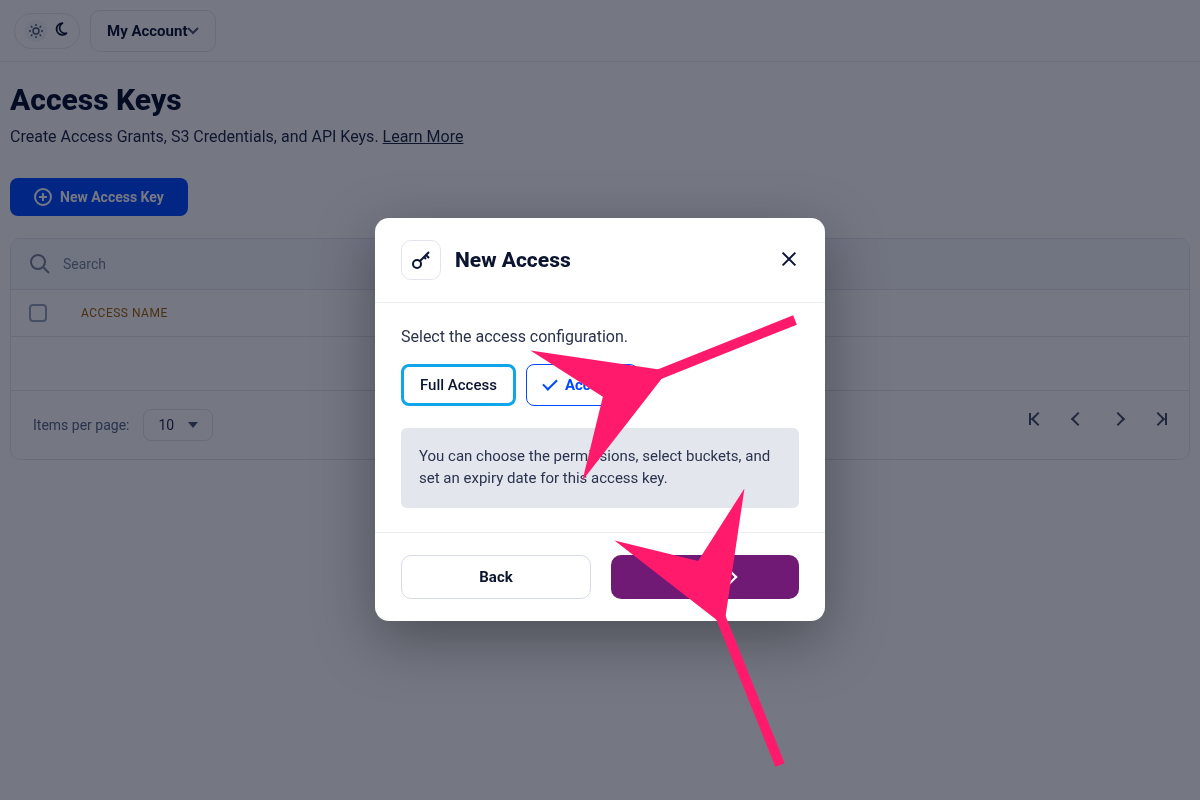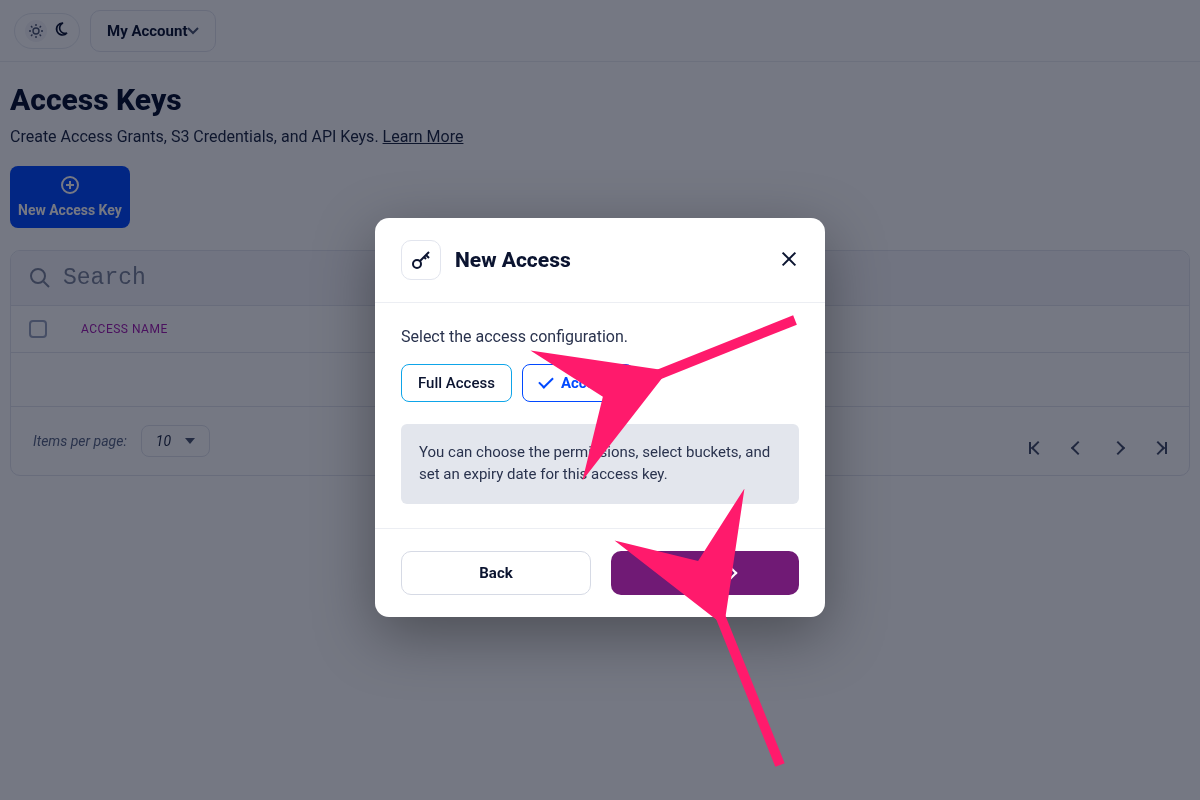--- a/index.html
+++ b/index.html
@@ -14,35 +14,35 @@
   .topnav-right { display:flex; align-items:center; gap:10px; }
   .theme-pill { display:flex; align-items:center; gap:6px; padding:6px 10px; border:1px solid #e5e8ef; border-radius:999px; }
   .theme-dot { width:22px; height:22px; border-radius:50%; background:#f3f4f8; display:flex; align-items:center; justify-content:center; }
   .acct-btn { height:42px; padding:0 16px; border:1px solid #e2e5ee; border-radius:10px; background:#fff; display:flex; align-items:center; font-weight:700; color:#0b1430; font-size:15px; }
 
   
   .page { padding:20px 10px 10px 10px; }
   .page-title { font-size:30px; font-weight:800; color:#06102e; }
   .page-sub { margin-top:10px; font-size:16px; color:#1c2742; }
   .page-sub a { color:#1c2742; }
-  .new-key-btn { margin-top:20px; display:inline-flex; align-items:center; gap:8px; background:#0149ff; color:#fff; border:none; border-radius:8px; padding:10px 8px; font-weight:700; font-size:14px;flex-direction:column; }
+  .new-key-btn { margin-top:32px; display:inline-flex; align-items:center; gap:8px; background:#0149ff; color:#fff; border:none; border-radius:8px; padding:10px 24px; font-weight:700; font-size:14px; }
   .plus-circ { width:18px; height:18px; border:2px solid #fff; border-radius:50%; position:relative; display:inline-block; }
   .plus-circ::before, .plus-circ::after { content:""; position:absolute; background:#fff; }
   .plus-circ::before { left:3px; right:3px; top:6px; height:2px; }
   .plus-circ::after  { top:3px; bottom:3px; left:6px; width:2px; }
 
   
   .panel { margin-top:22px; border:1px solid #e2e5ee; border-radius:10px; overflow:hidden; }
   .search-row { background:#f6f7fa; border-bottom:1px solid #e2e5ee; padding:14px 18px; display:flex; align-items:center; gap:12px; }
-  .search-row input { flex:1; border:none; background:transparent; font-size:23px; color:#5a6785; outline:none;font-family:Liberation Mono, monospace; }
+  .search-row input { flex:1; border:none; background:transparent; font-size:14px; color:#5a6785; outline:none; }
   .search-row input::placeholder { color:#7a8399; }
-  .thead-row { display:flex; align-items:center; padding:14px 18px; font-size:12px; letter-spacing:0.5px; color:#a21caf; border-bottom:1px solid #e2e5ee; }
+  .thead-row { display:flex; align-items:center; padding:14px 18px; font-size:12px; letter-spacing:0.5px; color:#a16207; border-bottom:1px solid #e2e5ee; }
   .check-box { width:18px; height:18px; border:2px solid #98a2bd; border-radius:4px; margin-right:34px; display:inline-block; }
   .tbody-empty { height:54px; border-bottom:1px solid #e2e5ee; }
-  .pager-row { display:flex; align-items:flex-end; justify-content:space-between; padding:18px 22px;font-style:italic; }
+  .pager-row { display:flex; align-items:flex-start; justify-content:space-between; padding:18px 22px; }
   .pager-left { display:flex; align-items:center; gap:14px; color:#5a6785; font-size:14px; }
   .perpage-sel { display:flex; align-items:center; gap:14px; border:1px solid #dfe2ec; border-radius:8px; padding:7px 14px; font-size:14px; color:#1c2742; }
   .pager-right { display:flex; align-items:center; gap:30px; color:#444e68; }
   .chev { display:inline-block; width:10px; height:10px; border-right:2px solid currentColor; border-bottom:2px solid currentColor; }
   .chev.left  { transform:rotate(135deg); }
   .chev.right { transform:rotate(-45deg); }
   .chev-bar { display:inline-flex; align-items:center; gap:2px; }
   .vbar { width:2px; height:12px; background:currentColor; display:inline-block; }
   .tri-down { width:0; height:0; border-left:5px solid transparent; border-right:5px solid transparent; border-top:6px solid #4b5670; display:inline-block; }
 
@@ -54,21 +54,21 @@
   .modal-head { display:flex; align-items:center; justify-content:space-between; padding:22px 26px; border-bottom:1px solid #eceef3; }
   .modal-head-left { display:flex; align-items:center; gap:14px; }
   .key-icon-box { width:40px; height:40px; border:1px solid #e2e5ee; border-radius:10px; display:flex; align-items:center; justify-content:center; }
   .modal-title { font-size:21px; font-weight:800; color:#0b1430; }
   .close-x { width:20px; height:20px; position:relative; display:inline-block; }
   .close-x::before,.close-x::after { content:""; position:absolute; left:9px; top:1px; width:2px; height:18px; background:#0b1430; }
   .close-x::before { transform:rotate(45deg); } .close-x::after { transform:rotate(-45deg); }
   .modal-body { padding:24px 26px; border-bottom:1px solid #eceef3; }
   .modal-instr { font-size:16px; color:#2a334e; margin-bottom:18px; }
   .opt-row { display:flex; gap:10px; }
-  .opt { border:1px solid #0ea5e9; color:#0b1430; background:#fff; border-radius:8px; padding:9px 16px; font-size:15px; font-weight:500; display:inline-flex; align-items:center; gap:8px; }
+  .opt { border:3px solid #0ea5e9; color:#0b1430; background:#fff; border-radius:8px; padding:9px 16px; font-size:15px; font-weight:500; display:inline-flex; align-items:center; gap:8px; }
   .opt.selected { border:1.5px solid #0149ff; color:#0149ff; font-weight:700; }
   .check-mark { width:14px; height:8px; border-left:2px solid #0149ff; border-bottom:2px solid #0149ff; transform:rotate(-45deg); display:inline-block; margin-top:-4px; }
   .info-box { margin-top:22px; background:#e3e6ed; border-radius:6px; padding:18px 18px; font-size:15px; color:#2a334e; line-height:1.45; }
   .modal-foot { padding:22px 26px; display:flex; gap:20px; }
   .btn { flex:1; height:44px; border-radius:10px; font-size:15px; font-weight:700; display:flex; align-items:center; justify-content:center; gap:8px; }
   .btn.secondary { background:#fff; border:1px solid #d6dae5; color:#0b1430; }
   .btn.primary { background:#701a75; border:none; color:#fff; }
   .arrow-right { width:12px; height:12px; border-top:2px solid #fff; border-right:2px solid #fff; transform:rotate(45deg); margin-left:-2px; }
   .arrow-stem { width:10px; height:2px; background:#fff; display:inline-block; margin-right:-8px; }
 

